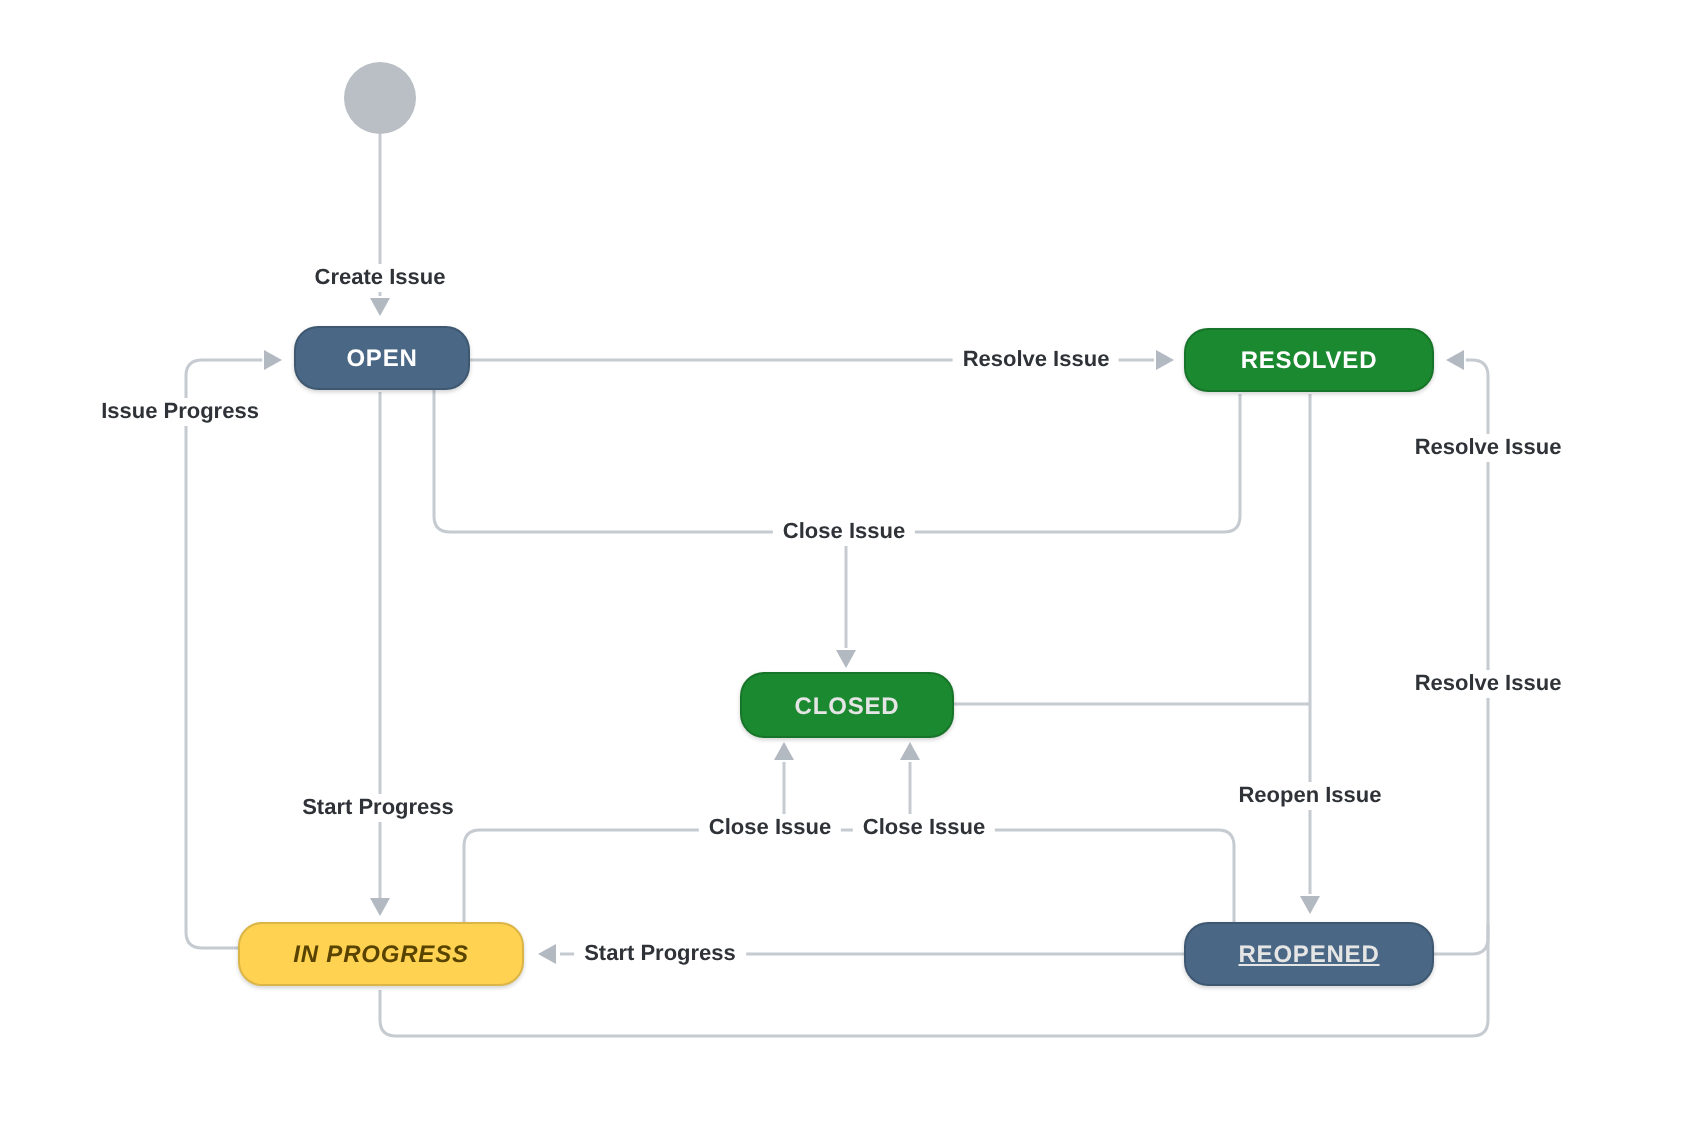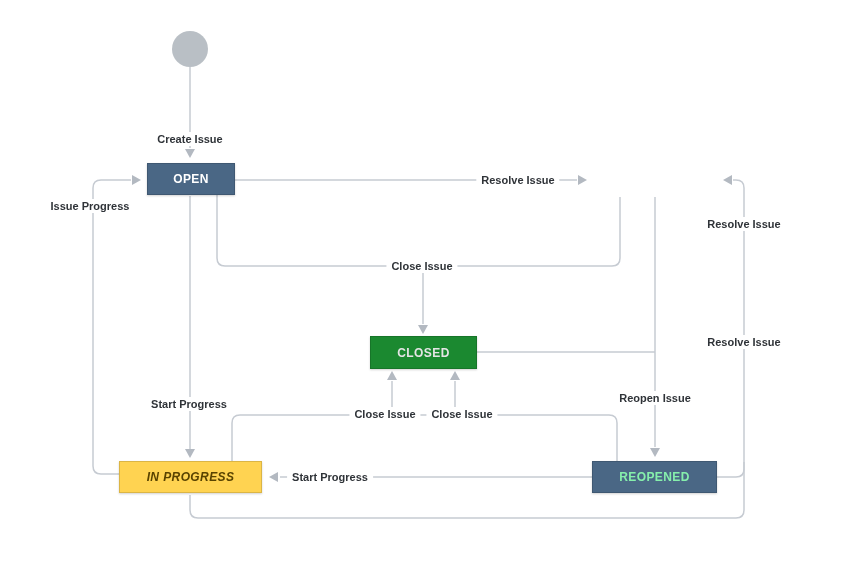--- a/index.html
+++ b/index.html
@@ -9,21 +9,21 @@
     background:#ffffff;
     overflow:hidden;
     font-family:"Liberation Sans", sans-serif;
   }
   .edges{position:absolute;left:0;top:0;width:846px;height:569px;}
   .edges path{fill:none;stroke:var(--line,#c6cbd2);stroke-width:1.5;}
   .edges polygon{fill:var(--arrow,#b3b9c1);stroke:none;}
   .node{
     position:absolute;
     display:flex;align-items:center;justify-content:center;
-    border-radius:0;
+    border-radius:12px;
     font-size:12px;font-weight:bold;letter-spacing:.4px;
     border:1px solid rgba(0,0,0,.14);
     box-shadow:0 1px 2px rgba(0,0,0,.18);
     box-sizing:border-box;
     cursor:pointer;
     white-space:nowrap;
   }
   .start-circle{
     position:absolute;
     left:172px;top:31px;width:36px;height:36px;
@@ -95,23 +95,24 @@
     <polygon points="278,472 278,482 269,477"></polygon>
 
     <path d="M190,495 V510 Q190,518 198,518 H736 Q744,518 744,510 V188 Q744,180 736,180 H733"></path>
     <polygon points="732,175 732,185 723,180"></polygon>
 
     <path d="M717,477 H736 Q744,477 744,469 V462"></path>
   </svg>
 
   <div class="start-circle"></div>
   <div class="node node-open" style="background: rgb(74, 103, 133); color: rgb(255, 255, 255);">OPEN</div>
+  <div class="node node-resolved" style="background: rgb(27, 137, 48); color: rgb(255, 255, 255);">RESOLVED</div>
   <div class="node node-closed" style="background: rgb(27, 137, 48); color: #e5e5e5;">CLOSED</div>
   <div class="node node-inprogress" style="background: rgb(255, 211, 81); color: rgb(89, 67, 0);">IN PROGRESS</div>
-  <div class="node node-reopened" style="background: rgb(74, 103, 133); color: #86efac;">REOPENED</div>
+  <div class="node node-reopened" style="background: rgb(74, 103, 133); color: #e5e5e5; text-decoration: underline;">REOPENED</div>
 
   <div class="elabel l-create">Create Issue</div>
   <div class="elabel l-stop">Issue Progress</div>
   <div class="elabel l-resolve-top">Resolve Issue</div>
   <div class="elabel l-close-top">Close Issue</div>
   <div class="elabel l-resolve-r1">Resolve Issue</div>
   <div class="elabel l-resolve-r2">Resolve Issue</div>
   <div class="elabel l-reopen">Reopen Issue</div>
   <div class="elabel l-start-v">Start Progress</div>
   <div class="elabel l-close-ll">Close Issue</div>

